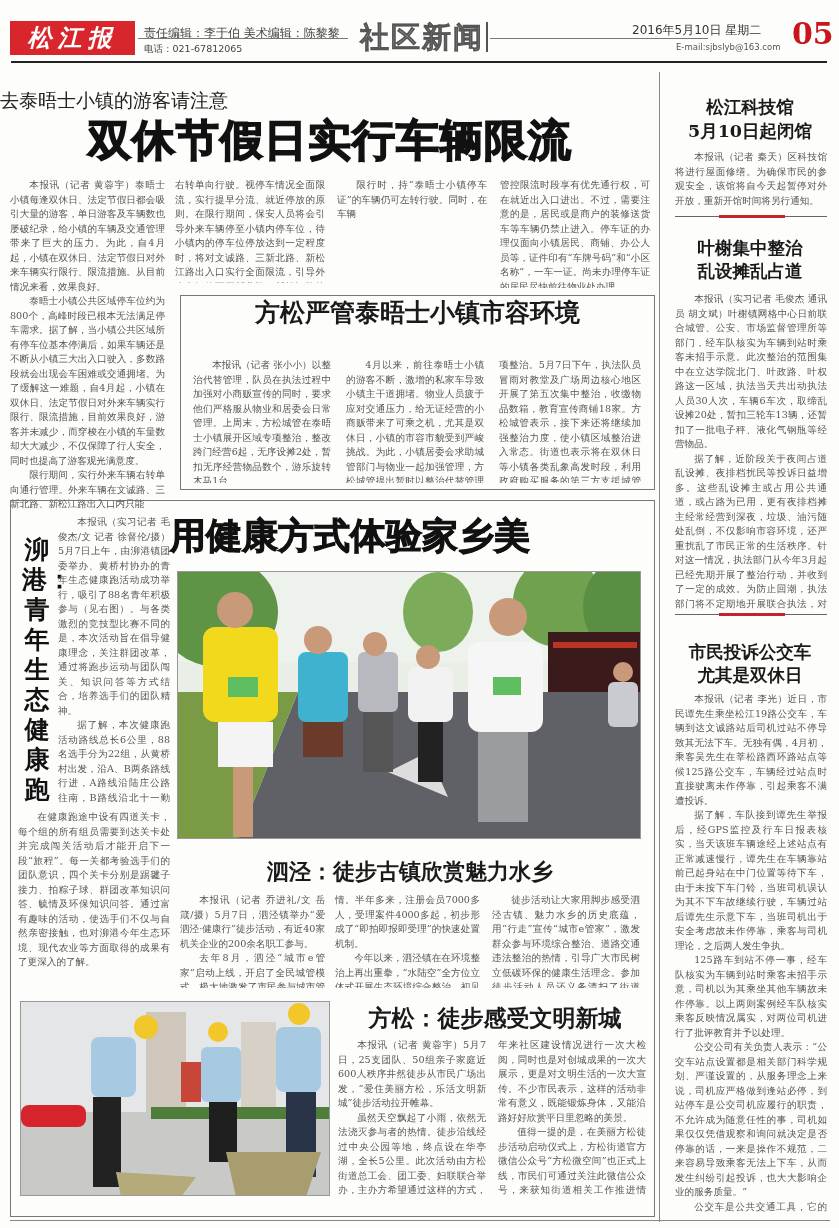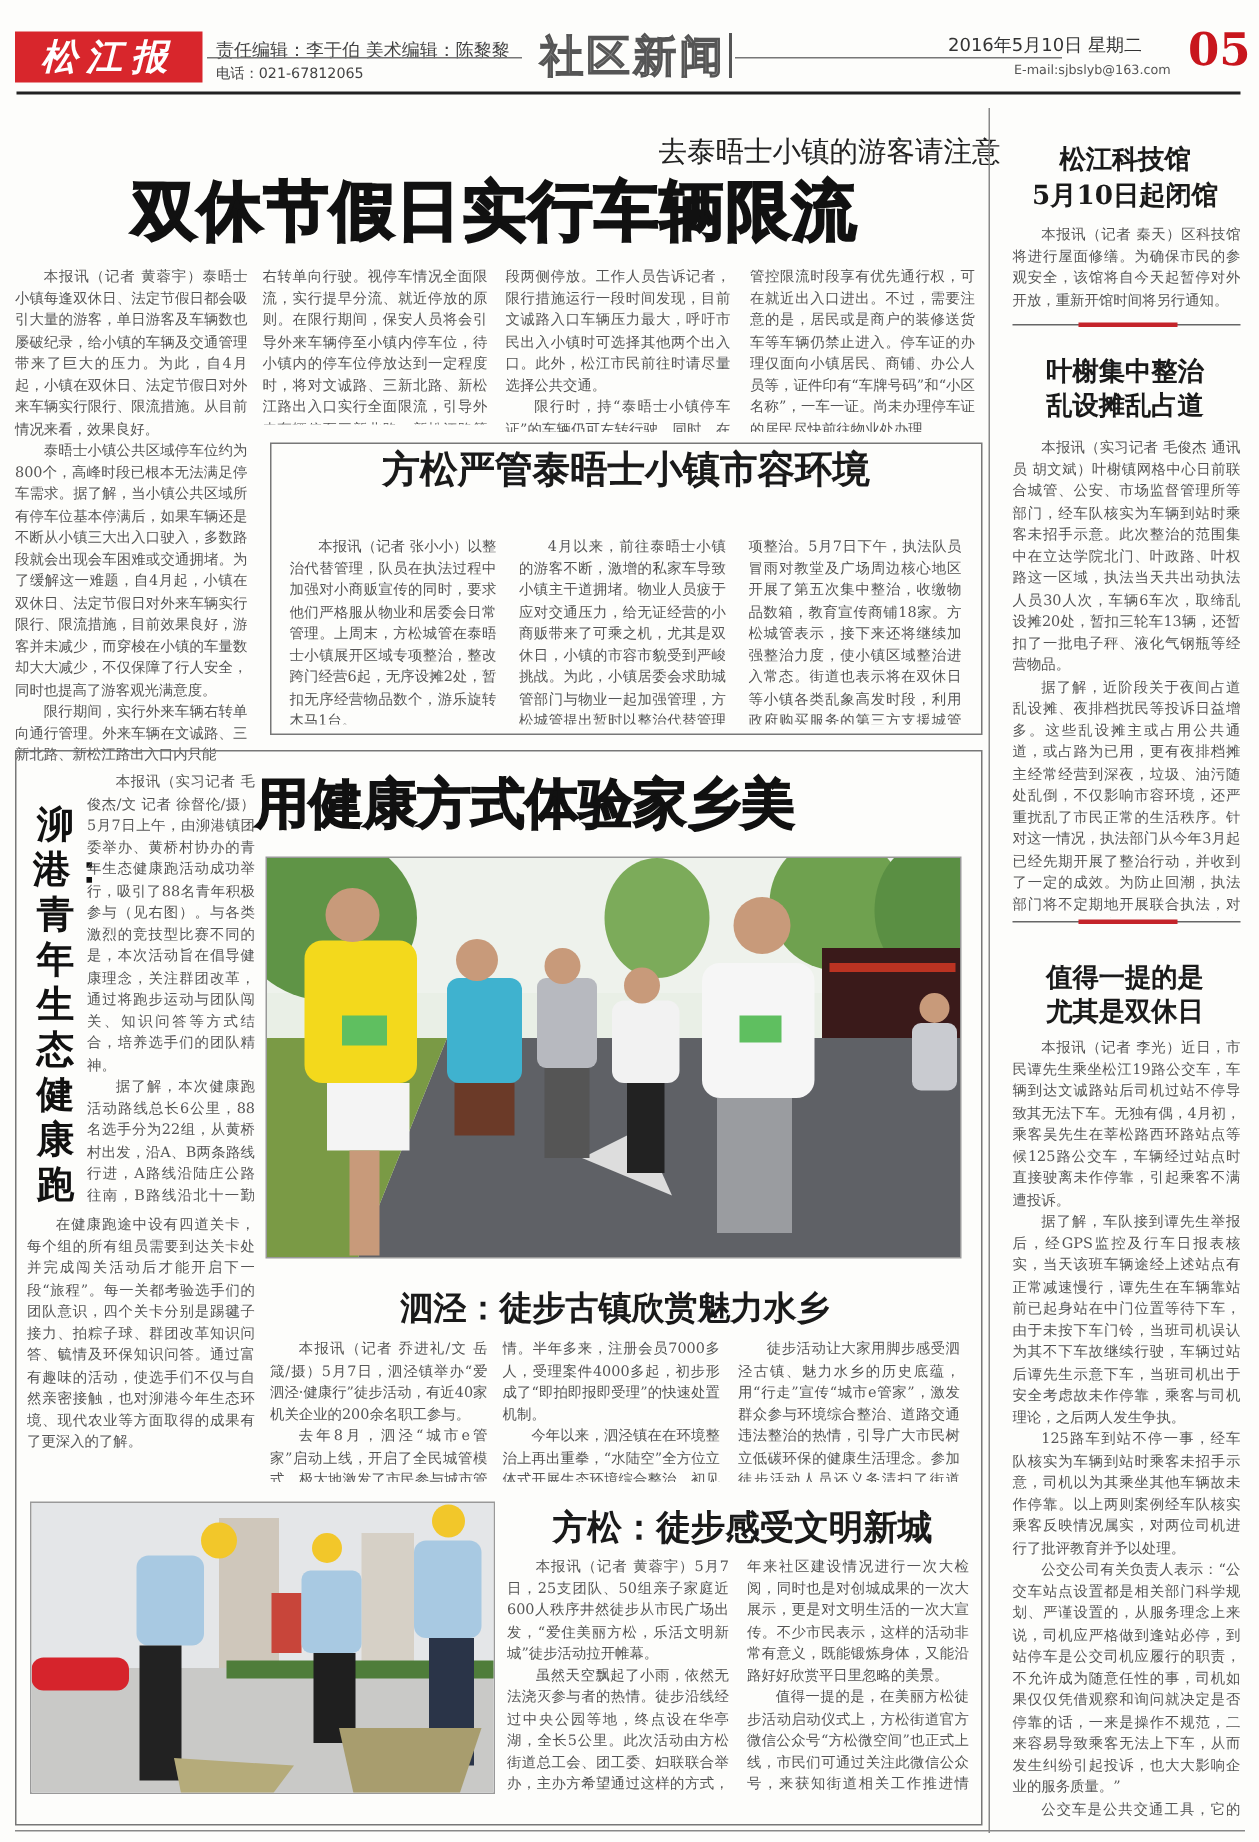--- a/index.html
+++ b/index.html
@@ -9,21 +9,21 @@
 .editors{left:144px;top:25px;font-family:"DejaVu Sans",sans-serif;font-size:12px;color:#444;white-space:nowrap}
 .phone{left:144px;top:43px;font-family:"DejaVu Sans",sans-serif;font-size:9.5px;color:#444}
 .hline{left:138px;top:38px;width:210px;height:1px;background:#777}
 .section-title{left:360px;top:18px;font-family:Liberation Sans, sans-serif;font-weight:bold;font-size:29px;color:#8a8a8a;letter-spacing:2px;-webkit-text-stroke:0.6px #555}
 .sect-bar{left:486px;top:22px;width:2px;height:30px;background:#555}
 .hline2{left:490px;top:38px;width:218px;height:1px;background:#777}
 .date{left:632px;top:22px;font-family:"DejaVu Sans",sans-serif;font-size:12px;color:#333;white-space:nowrap}
 .email{left:676px;top:42px;font-family:"DejaVu Sans",sans-serif;font-size:8.5px;color:#555}
 .pageno{left:792px;top:16px;font-family:"DejaVu Serif",serif;font-weight:bold;font-size:30px;color:#c8161d}
 .topline{left:11px;top:61px;width:816px;height:2px;background:#222}
-.kicker{left:0;width:667px;top:88px;text-align:right;font-family:"DejaVu Sans",sans-serif;font-size:19px;color:#222}
+.kicker{left:0;width:667px;top:88px;text-align:left;font-family:"DejaVu Sans",sans-serif;font-size:19px;color:#222}
 .headline{left:0;width:660px;top:112px;text-align:center;font-family:"DejaVu Sans",sans-serif;font-weight:900;font-size:43px;color:#111;letter-spacing:1px;-webkit-text-stroke:1.5px #111}
 .col{font-size:9.6px;line-height:14.5px;color:#555;text-align:justify}
 .col p{text-indent:2em}
 .box{border:1px solid #777}
 .h2{font-family:"DejaVu Serif",serif;font-weight:bold;color:#1a1a1a;text-align:center}
 .vline{left:659px;top:72px;width:1px;height:1150px;background:#888}
 .vtitle{font-family:"DejaVu Serif",serif;font-weight:bold;font-size:25px;color:#111;line-height:30px;width:30px;text-align:center}
 .photo{overflow:hidden}
 .redsep{height:3px}
 </style>
@@ -47,21 +47,20 @@
 
 <div class="abs col" style="left:10px;top:178px;width:155px;height:300px">
   <p>本报讯（记者 黄蓉宇）泰晤士小镇每逢双休日、法定节假日都会吸引大量的游客，单日游客及车辆数也屡破纪录，给小镇的车辆及交通管理带来了巨大的压力。为此，自4月起，小镇在双休日、法定节假日对外来车辆实行限行、限流措施。从目前情况来看，效果良好。</p>
   <p>泰晤士小镇公共区域停车位约为800个，高峰时段已根本无法满足停车需求。据了解，当小镇公共区域所有停车位基本停满后，如果车辆还是不断从小镇三大出入口驶入，多数路段就会出现会车困难或交通拥堵。为了缓解这一难题，自4月起，小镇在双休日、法定节假日对外来车辆实行限行、限流措施，目前效果良好，游客并未减少，而穿梭在小镇的车量数却大大减少，不仅保障了行人安全，同时也提高了游客观光满意度。</p>
   <p>限行期间，实行外来车辆右转单向通行管理。外来车辆在文诚路、三新北路、新松江路出入口内只能</p>
 </div>
 <div class="abs col" style="left:175px;top:178px;width:150px;height:105px;overflow:hidden">
   <p style="text-indent:0">右转单向行驶。视停车情况全面限流，实行提早分流、就近停放的原则。在限行期间，保安人员将会引导外来车辆停至小镇内停车位，待小镇内的停车位停放达到一定程度时，将对文诚路、三新北路、新松江路出入口实行全面限流，引导外来车辆停至三新北路、新松江路等路</p>
 </div>
 <div class="abs col" style="left:337px;top:178px;width:150px;height:110px;overflow:hidden">
-  <p style="text-indent:0">段两侧停放。工作人员告诉记者，限行措施运行一段时间发现，目前文诚路入口车辆压力最大，呼吁市民出入小镇时可选择其他两个出入口。此外，松江市民前往时请尽量选择公共交通。</p>
   <p>限行时，持“泰晤士小镇停车证”的车辆仍可左转行驶。同时，在车辆</p>
 </div>
 <div class="abs col" style="left:500px;top:178px;width:150px;height:110px;overflow:hidden">
   <p style="text-indent:0">管控限流时段享有优先通行权，可在就近出入口进出。不过，需要注意的是，居民或是商户的装修送货车等车辆仍禁止进入。停车证的办理仅面向小镇居民、商铺、办公人员等，证件印有“车牌号码”和“小区名称”，一车一证。尚未办理停车证的居民尽快前往物业处办理。</p>
 </div>
 
 <div class="abs box" style="left:180px;top:295px;width:475px;height:195px">
   <div class="h2" style="font-size:25px">方松严管泰晤士小镇市容环境</div>
   <div class="col" style="position:absolute;left:12px;top:62px;width:138px;height:125px;overflow:hidden">
       <p>本报讯（记者 张小小）以整治代替管理，队员在执法过程中加强对小商贩宣传的同时，要求他们严格服从物业和居委会日常管理。上周末，方松城管在泰晤士小镇展开区域专项整治，整改跨门经营6起，无序设摊2处，暂扣无序经营物品数个，游乐旋转木马1台。</p>
@@ -197,21 +196,21 @@
   <div>乱设摊乱占道</div>
 </div>
 <div class="abs col" style="left:675px;top:292px;width:152px;height:320px;overflow:hidden">
   <p>本报讯（实习记者 毛俊杰 通讯员 胡文斌）叶榭镇网格中心日前联合城管、公安、市场监督管理所等部门，经车队核实为车辆到站时乘客未招手示意。此次整治的范围集中在立达学院北门、叶政路、叶权路这一区域，执法当天共出动执法人员30人次，车辆6车次，取缔乱设摊20处，暂扣三轮车13辆，还暂扣了一批电子秤、液化气钢瓶等经营物品。</p>
   <p>据了解，近阶段关于夜间占道乱设摊、夜排档扰民等投诉日益增多。这些乱设摊主或占用公共通道，或占路为已用，更有夜排档摊主经常经营到深夜，垃圾、油污随处乱倒，不仅影响市容环境，还严重扰乱了市民正常的生活秩序。针对这一情况，执法部门从今年3月起已经先期开展了整治行动，并收到了一定的成效。为防止回潮，执法部门将不定期地开展联合执法，对占道乱设摊、夜排档等违反市容市貌的行为进行取缔，确保叶榭的市容环境整洁有序，营造良好的市民生活环境。</p>
 </div>
 <div class="abs" style="left:675px;top:614px;width:152px;height:1px;background:#666"></div>
 <div class="abs redsep" style="left:719px;top:613px;width:66px;background:#c4242a"></div>
 
 <div class="abs h2" style="left:665px;top:641px;width:170px;font-size:17.5px;line-height:23px">
-  <div>值得一提的是</div>
+  <div>市民投诉公交车</div>
   <div>尤其是双休日</div>
 </div>
 <div class="abs col" style="left:675px;top:692px;width:152px;height:520px;overflow:hidden">
   <p>本报讯（记者 李光）近日，市民谭先生乘坐松江19路公交车，车辆到达文诚路站后司机过站不停导致其无法下车。无独有偶，4月初，乘客吴先生在莘松路西环路站点等候125路公交车，车辆经过站点时直接驶离未作停靠，引起乘客不满遭投诉。</p>
   <p>据了解，车队接到谭先生举报后，经GPS监控及行车日报表核实，当天该班车辆途经上述站点有正常减速慢行，谭先生在车辆靠站前已起身站在中门位置等待下车，由于未按下车门铃，当班司机误认为其不下车故继续行驶，车辆过站后谭先生示意下车，当班司机出于安全考虑故未作停靠，乘客与司机理论，之后两人发生争执。</p>
   <p>125路车到站不停一事，经车队核实为车辆到站时乘客未招手示意，司机以为其乘坐其他车辆故未作停靠。以上两则案例经车队核实乘客反映情况属实，对两位司机进行了批评教育并予以处理。</p>
   <p>公交公司有关负责人表示：“公交车站点设置都是相关部门科学规划、严谨设置的，从服务理念上来说，司机应严格做到逢站必停，到站停车是公交司机应履行的职责，不允许成为随意任性的事，司机如果仅仅凭借观察和询问就决定是否停靠的话，一来是操作不规范，二来容易导致乘客无法上下车，从而发生纠纷引起投诉，也大大影响企业的服务质量。”</p>
   <p>公交车是公共交通工具，它的秩序和良好运行需要司乘人员和乘客们共同来维护，作为乘客也应做到文明乘车，多体谅司机工作的艰辛，司机也应站在乘客的角度考虑，学会换位思考，切实做到规范停站，为乘客的出行提供方便。</p>
 </div>
 

